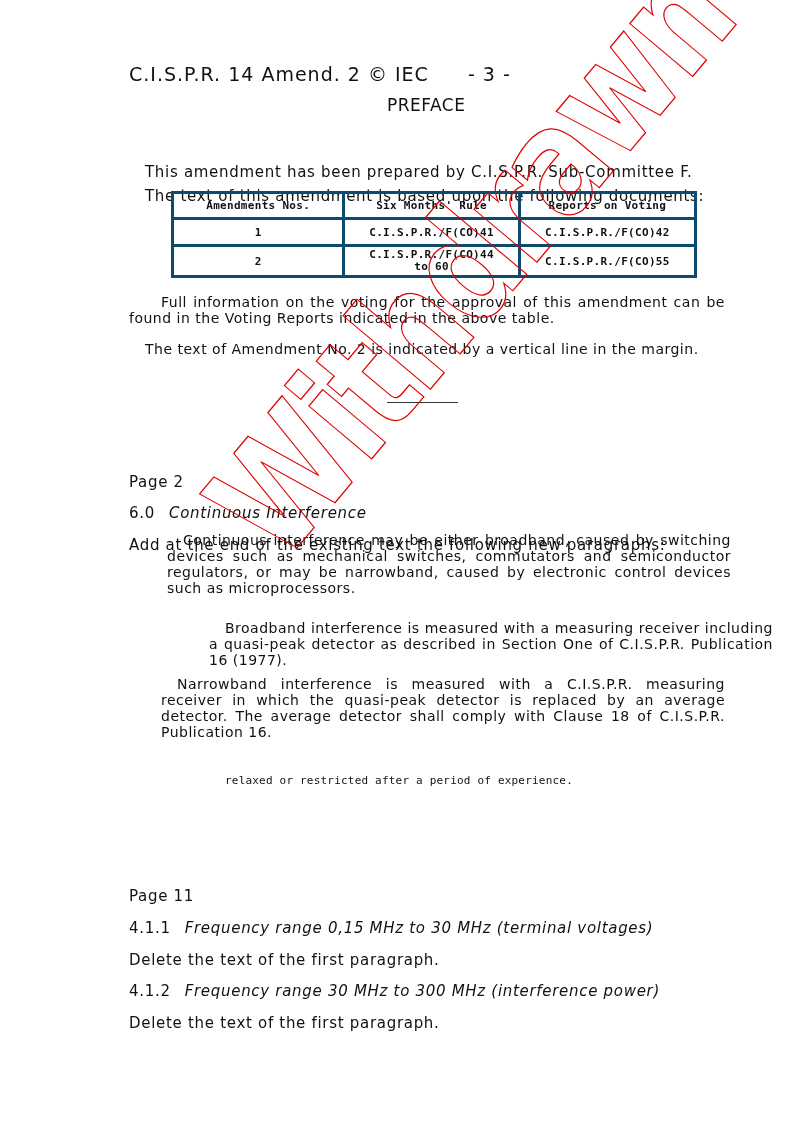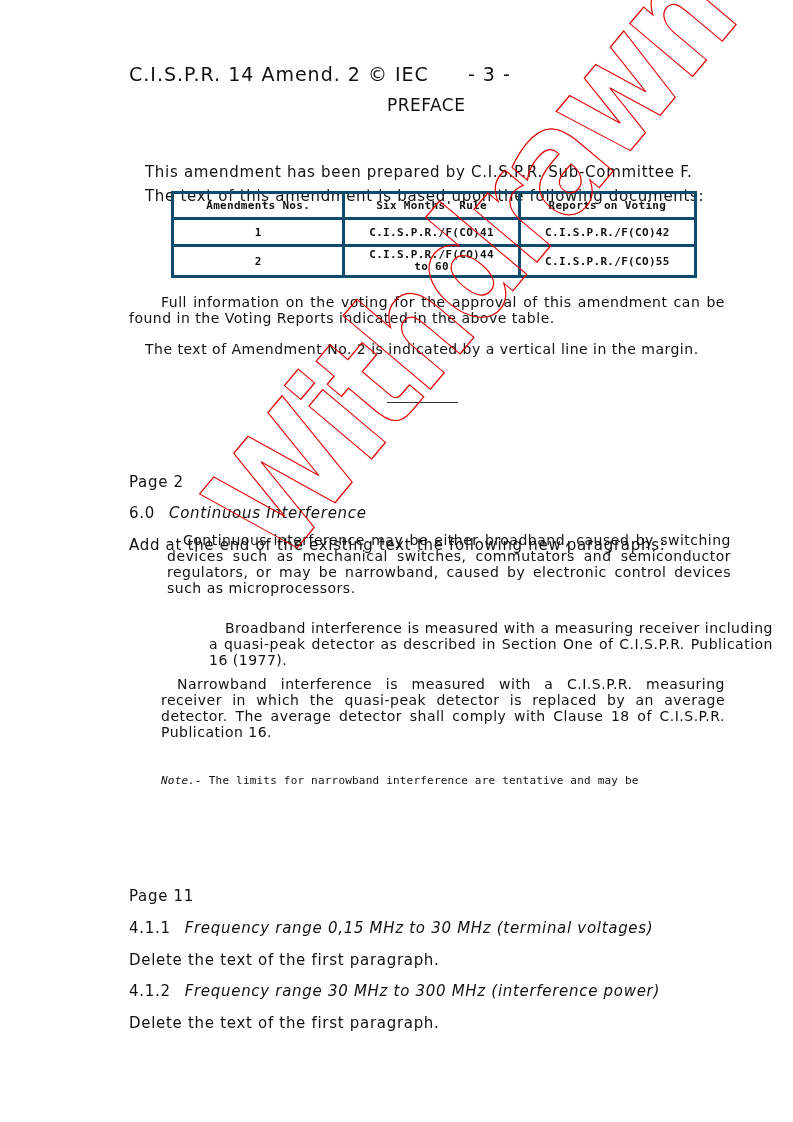--- a/index.html
+++ b/index.html
@@ -124,21 +124,21 @@
 <div class="abs para sec41">
   <span class="num">6.0</span><i>Continuous Interference</i>
 </div>
 <div class="abs para add">Add at the end of the existing text the following new paragraphs:</div>
 
 <div class="justify q1">Continuous interference may be either broadband, caused by switching devices such as mechanical switches, commutators and semiconductor regulators, or may be narrowband, caused by electronic control devices such as microprocessors.</div>
 <div class="justify q2">Broadband interference is measured with a measuring receiver including a quasi-peak detector as described in Section One of C.I.S.P.R. Publication 16 (1977).</div>
 <div class="justify q3">Narrowband interference is measured with a C.I.S.P.R. measuring receiver in which the quasi-peak detector is replaced by an average detector. The average detector shall comply with Clause 18 of C.I.S.P.R. Publication 16.</div>
 
 <div class="note">
-  <div><span class="lab">Note.-</span> <span>The limits for narrowband interference are tentative and may be</span></div>
+  <div class="l2">relaxed or restricted after a period of experience.</div>
 </div>
 
 <div class="abs para page11">Page 11</div>
 <div class="abs para sec411">
   <span class="secnum">4.1.1</span><i>Frequency range 0,15 MHz to 30 MHz (terminal voltages)</i>
 </div>
 <div class="abs para del1">Delete the text of the first paragraph.</div>
 <div class="abs para sec412">
   <span class="secnum">4.1.2</span><i>Frequency range 30 MHz to 300 MHz (interference power)</i>
 </div>

